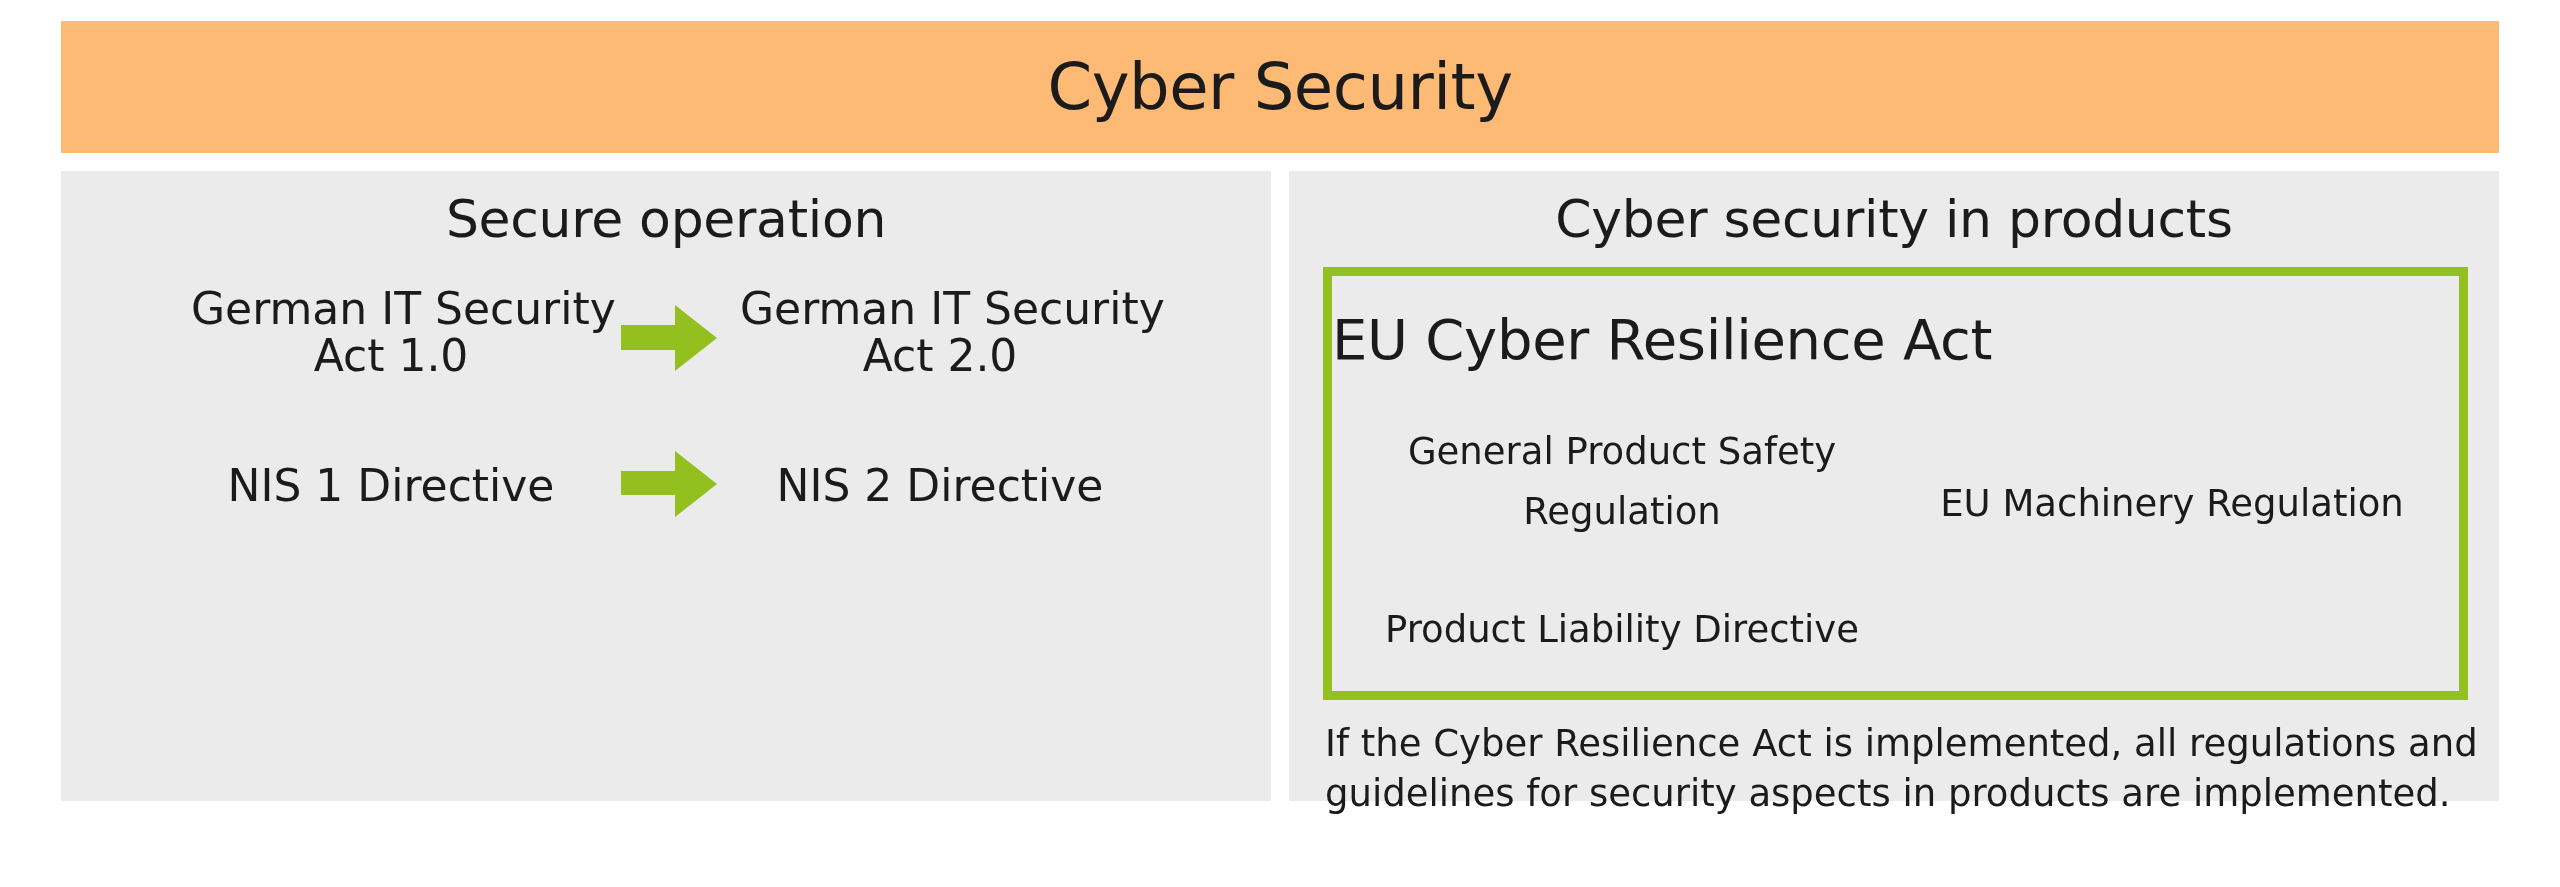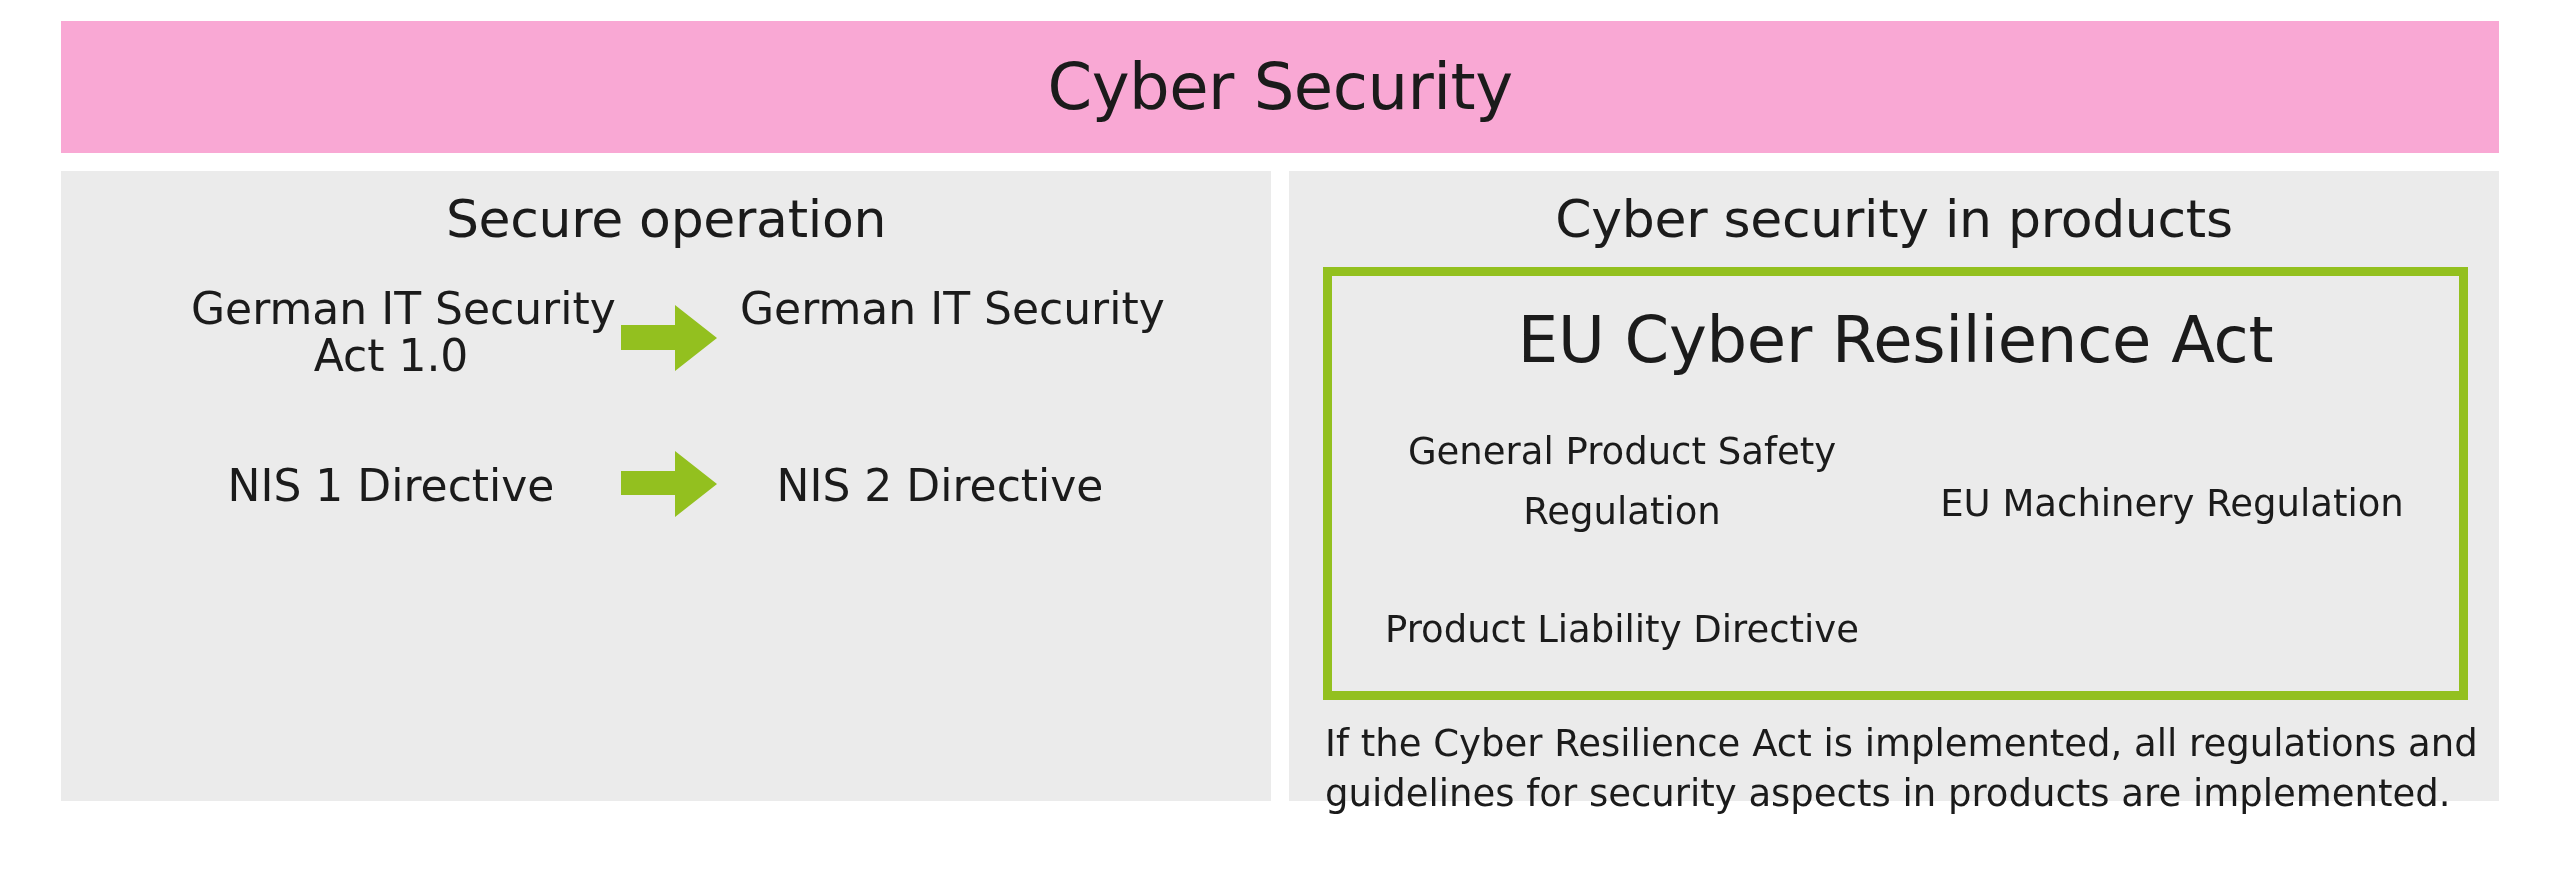--- a/index.html
+++ b/index.html
@@ -2,21 +2,21 @@
 <html><head>
 <meta charset="utf-8">
 <style>
   html, body { margin:0; padding:0; }
   body {
     width:2560px; height:887px; background:#ffffff; position:relative; overflow:hidden;
     font-family: "DejaVu Sans", "Liberation Sans", sans-serif; color:#1b1b1b;
   }
   .abs { position:absolute; }
   .header {
-    left:61px; top:21px; width:2438px; height:132px; background:#f9a8d4;
+    left:61px; top:21px; width:2438px; height:132px; background:#fdba74;
   }
   .header-title {
     position:absolute; left:0; right:0; top:0; height:132px; line-height:132px;
     text-align:center; font-size:64px; letter-spacing:-0.5px;
   }
   .panel { top:171px; height:630px; background:#ebebeb; }
   .panel-left { left:61px; width:1210px; }
   .panel-right { left:1289px; width:1210px; }
   .panel-title {
     position:absolute; left:0; right:0; top:8px; text-align:center;
@@ -25,22 +25,22 @@
   .item {
     position:absolute; text-align:center; font-size:44px; line-height:47px;
     white-space:nowrap;
   }
   .arrow { position:absolute; width:96px; height:66px; }
   .green-box {
     position:absolute; left:34px; top:96px; width:1127px; height:415px;
     border:9px solid #93c01f; box-sizing:content-box;
   }
   .box-title {
-    position:absolute; left:0; right:0; top:28px; text-align:center;
-    font-size:64px; line-height:72px; letter-spacing:-0.3px;
+    position:absolute; left:0; right:0; top:28px; text-align:left;
+    font-size:56px; line-height:72px; letter-spacing:-0.3px;
   }
   .box-item {
     position:absolute; text-align:center; font-size:37px; line-height:60px; white-space:nowrap;
   }
   .footer-note {
     position:absolute; left:36px; top:548px; width:1170px;
     font-size:37px; line-height:50px; white-space:nowrap;
   }
 </style>
 </head>
@@ -55,20 +55,21 @@
 
   <div class="item" style="left:130px; width:400px; top:114px;">
     <div>German IT Security</div>
     <div>Act 1.0</div>
   </div>
   <svg class="arrow" viewBox="0 0 96 66" style="left:560px; top:134px;">
     <polygon points="0,20 54,20 54,0 96,33 54,66 54,45 0,45" fill="#93c01f"></polygon>
   </svg>
   <div class="item" style="left:679px; width:400px; top:114px;">
     <div>German IT Security</div>
+    <div>Act 2.0</div>
   </div>
 
   <div class="item" style="left:130px; width:400px; top:291px;">
     <div>NIS 1 Directive</div>
   </div>
   <svg class="arrow" viewBox="0 0 96 66" style="left:560px; top:280px;">
     <polygon points="0,20 54,20 54,0 96,33 54,66 54,44 0,44" fill="#93c01f"></polygon>
   </svg>
   <div class="item" style="left:679px; width:400px; top:291px;">
     <div>NIS 2 Directive</div>

